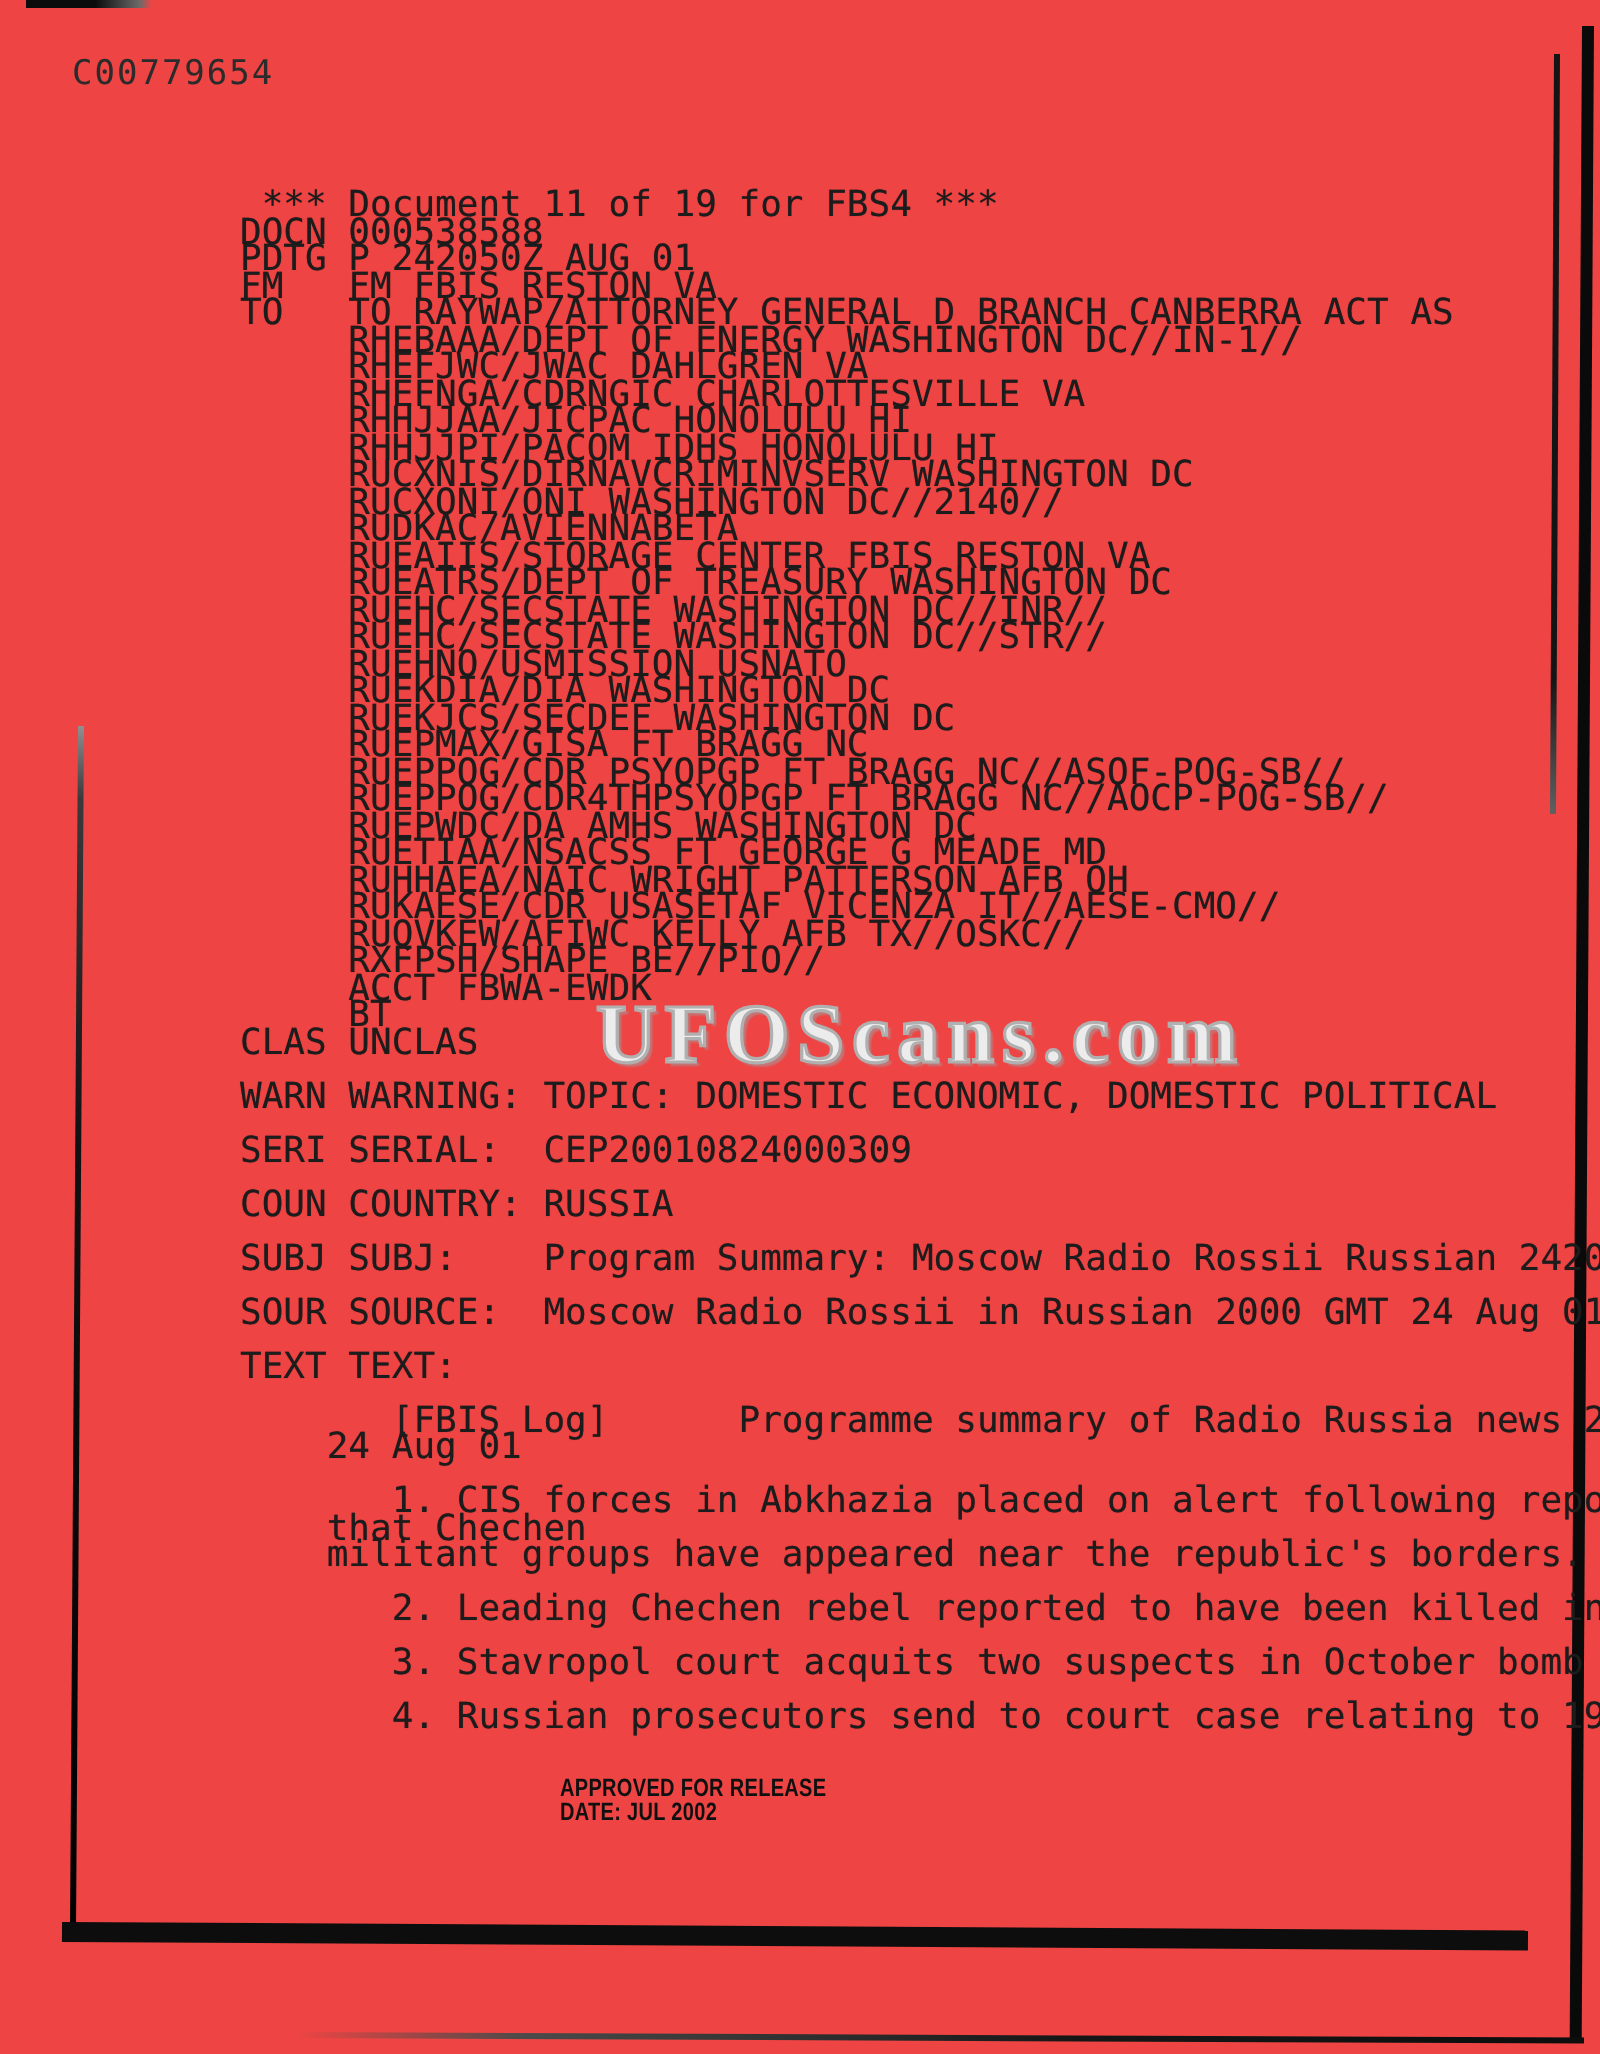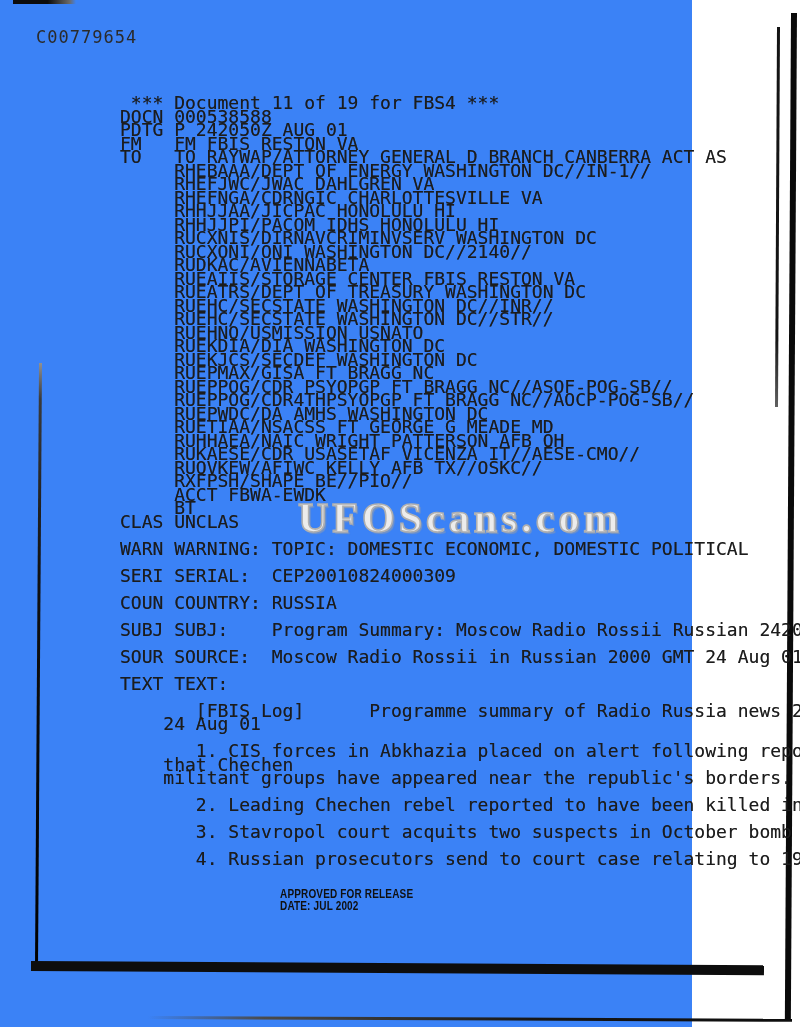--- a/index.html
+++ b/index.html
@@ -3,22 +3,22 @@
 <meta charset="utf-8">
 <style>
   html, body {
     margin: 0; padding: 0;
     width: 800px; height: 1027px;
     background: #ffffff;
     overflow: hidden;
   }
   .page {
     position: relative;
-    width: 692px; height: 1027px;
-    background: #3b82f6;
+    width: 800px; height: 1027px;
+    background: #ef4444;
     font-family: "DejaVu Sans Mono", monospace;
   }
 
   
   .doc-id {
     position: absolute;
     left: 36px; top: 27px;
     font-family: "DejaVu Sans Mono", monospace;
     font-size: 17px;
     letter-spacing: 1px;

